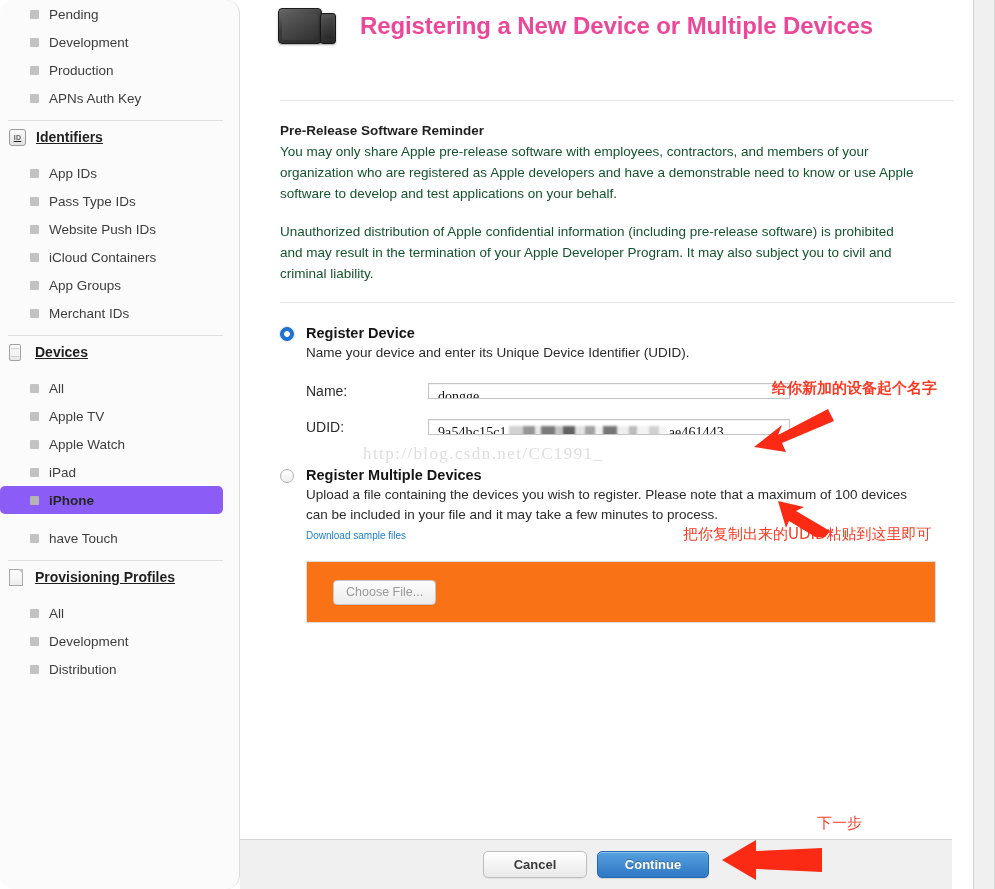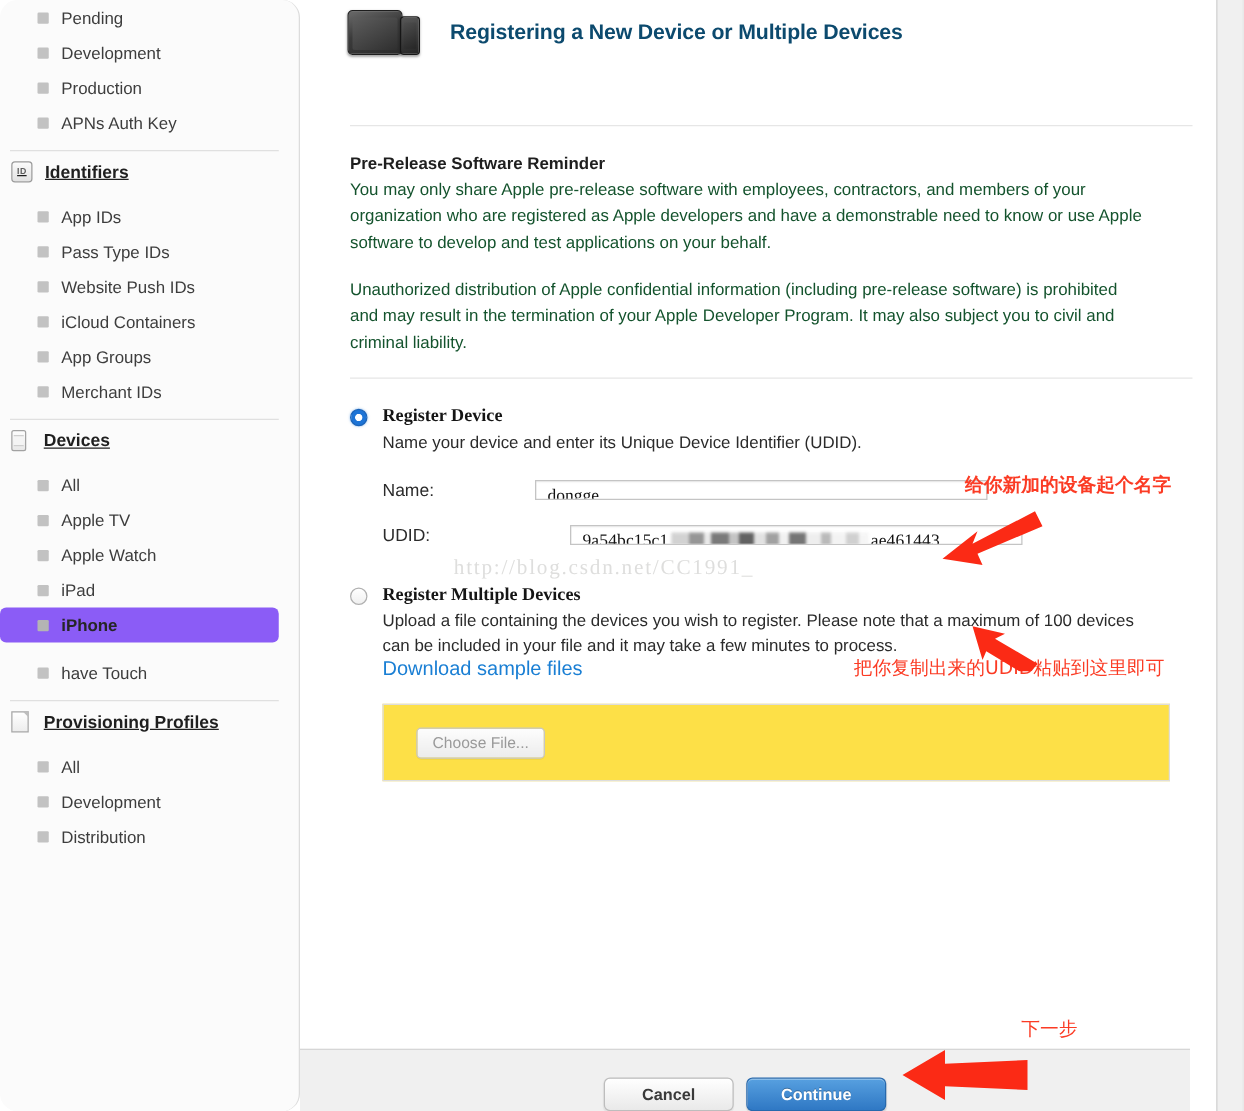--- a/index.html
+++ b/index.html
@@ -178,23 +178,23 @@
     box-shadow: 0 1px 2px rgba(0,0,0,.35);
   }
   .dev-phone::after {
     content: "";
     position: absolute;
     left: 2px; top: 4px; right: 2px; bottom: 4px;
     background: linear-gradient(150deg, #4e4e4e, #262626);
     border-radius: 1px;
   }
   .page-title {
-    font-size: 17px;
-    font-weight: bold;
-    color: #0c4a6e;
+    font-size: 24px;
+    font-weight: bold;
+    color: #ec4899;
     letter-spacing: -0.1px;
   }
 
   .hr-light {
     height: 1px;
     background: #e6e6e6;
     margin: 52px 40px 0 40px;
   }
 
   .notice { padding: 22px 40px 0 40px; }
@@ -232,32 +232,31 @@
   .radio.on {
     background: radial-gradient(circle at 50% 50%, #ffffff 0 2.6px, #1d74d6 3.2px 100%);
     border: 1px solid #1a63b8;
     box-shadow: 0 0 2px rgba(29,116,214,.55);
   }
   .opt-title {
     font-size: 14.5px;
     font-weight: bold;
     color: #151515;
     margin: 0 0 2px 0;
-    font-family: Liberation Serif, serif;
   }
   .opt-desc {
     font-size: 13.5px;
     line-height: 20px;
     color: #2b2b2b;
     margin: 0;
     max-width: 610px;
   }
   .link {
     color: #1a7fd4;
-    font-size: 16px;
+    font-size: 10px;
     text-decoration: none;
     cursor: pointer;
   }
 
   .field-row {
     display: flex;
     align-items: center;
     margin-left: 26px;
     margin-top: 20px;
   }
@@ -279,21 +278,21 @@
     font-family: "Liberation Serif", serif;
     line-height: 26px;
     position: relative;
     overflow: hidden;
     white-space: nowrap;
   }
   .field-input .typed {
     border-bottom: 2px dotted #e23b3b;
     padding-bottom: 1px;
   }
-  .udid-val { letter-spacing: .1px; margin-left: 28px; }
+  .udid-val { letter-spacing: .1px; }
   .udid-redacted {
     display: inline-block;
     vertical-align: -2px;
     width: 158px; height: 13px;
     margin: 0 2px;
     background:
       linear-gradient(90deg,
         #cfcfcf 0 14px, #8e8e8e 14px 26px, #e8e8e8 26px 32px,
         #6f6f6f 32px 46px, #bfbfbf 46px 54px, #555 54px 66px,
         #e0e0e0 66px 76px, #9a9a9a 76px 86px, #f0f0f0 86px 94px,
@@ -301,21 +300,21 @@
         #f2f2f2 128px 140px, #cdcdcd 140px 150px, #f5f5f5 150px 158px);
     filter: blur(1.1px);
     opacity: .92;
   }
 
   .upload-box {
     margin: 18px 0 0 26px;
     width: 630px;
     height: 62px;
     border: 1px solid #dddddd;
-    background: #fde047;
+    background: #f97316;
     display: flex;
     align-items: center;
     padding-left: 26px;
   }
   .choose-file {
     height: 25px;
     min-width: 100px;
     padding: 0 12px;
     border: 1px solid #c6c6c6;
     border-radius: 4px;
@@ -329,21 +328,21 @@
 
   
   .footer {
     position: absolute;
     left: 0; bottom: 0;
     width: 712px;
     height: 50px;
     background: #f0f0f0;
     border-top: 1px solid #d6d6d6;
     display: flex;
-    align-items: flex-end;
+    align-items: center;
     justify-content: center;
     gap: 10px;
   }
   .btn {
     height: 27px;
     border-radius: 5px;
     font-size: 13px;
     font-weight: bold;
     display: flex; align-items: center; justify-content: center;
     cursor: pointer;

